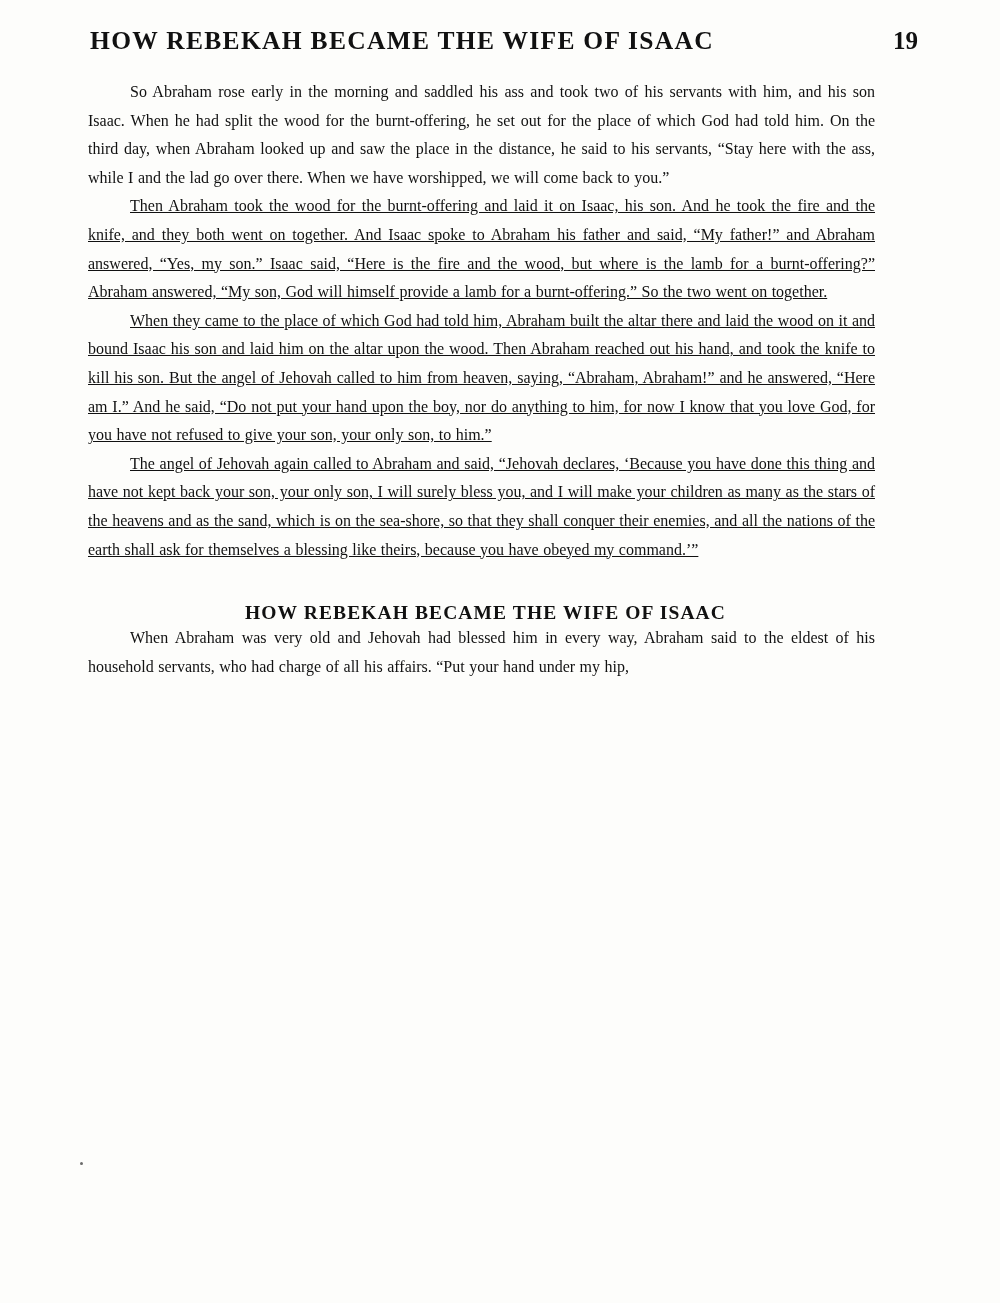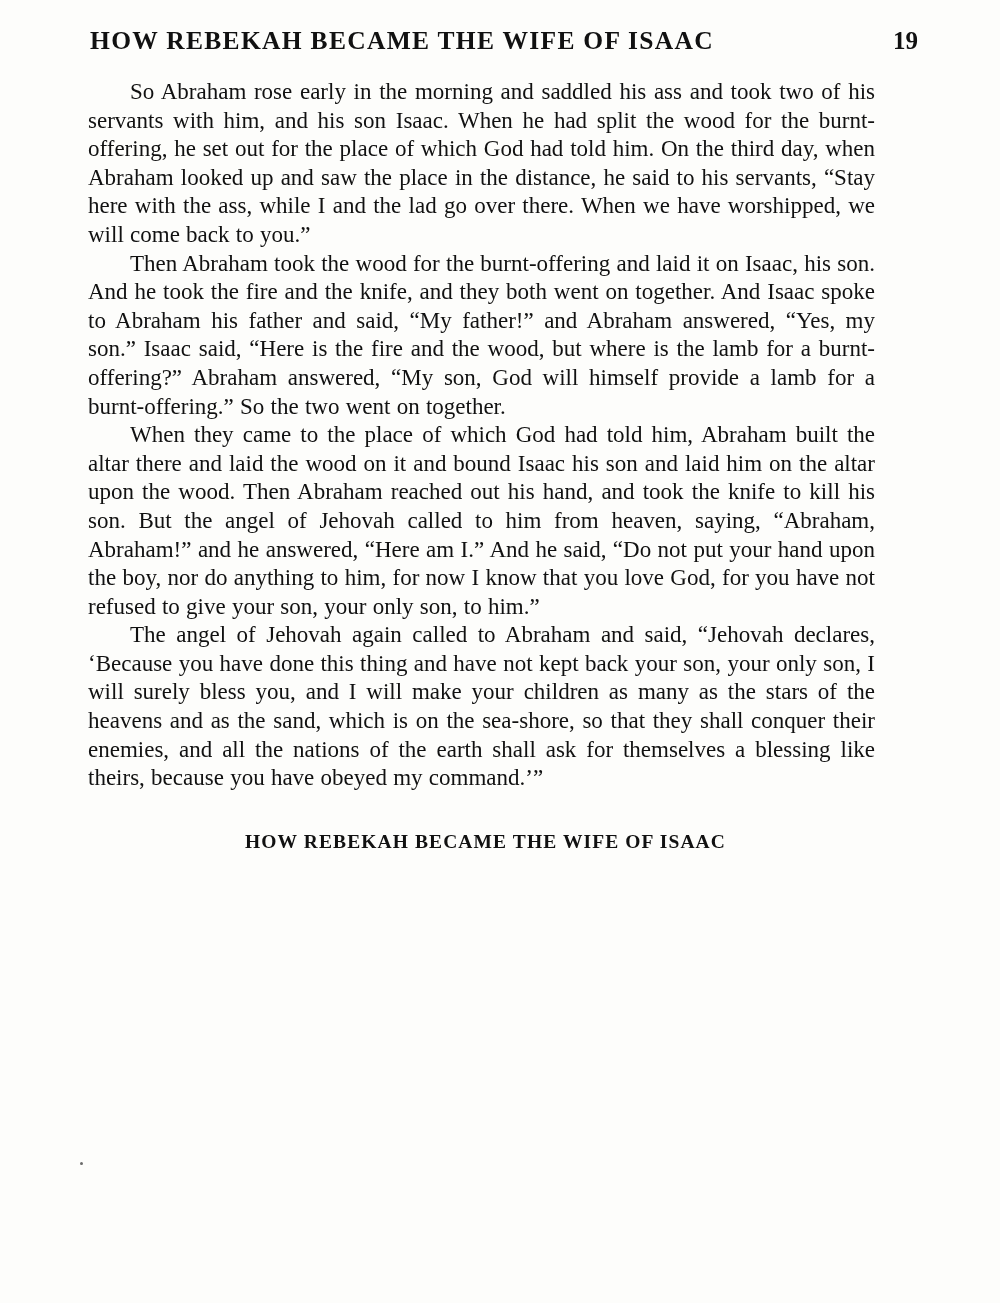--- a/index.html
+++ b/index.html
@@ -49,28 +49,29 @@
     position: absolute;
     top: 78px;
     left: 88px;
     width: 795px;
   }
   p.para {
     margin: 0 8px 0 0;
     text-indent: 42px;
     text-align: justify;
     text-justify: inter-word;
-    font-size: 23px;
+    font-size: 16px;
     line-height: 28.6px;
     font-family: "Liberation Serif", serif;
     color: #111;
     word-spacing: 0.5px;
   }
   p.para + p.para {
     margin-top: 0px;
+    text-decoration: underline;
   }
   .section-title {
     margin: 38px 0 0 0;
     text-align: center;
     font-family: "Liberation Serif", serif;
     font-weight: bold;
     font-size: 19.5px;
     letter-spacing: 1.1px;
     color: #111;
   }
@@ -97,17 +98,18 @@
   </div>
 
   <div class="body-col">
     <p class="para">So Abraham rose early in the morning and saddled his ass and took two of his servants with him, and his son Isaac.  When he had split the wood for the burnt-offering, he set out for the place of which God had told him.  On the third day, when Abraham looked up and saw the place in the distance, he said to his servants, “Stay here with the ass, while I and the lad go over there.  When we have worshipped, we will come back to you.”</p>
     <p class="para">Then Abraham took the wood for the burnt-offering and laid it on Isaac, his son.  And he took the fire and the knife, and they both went on together.  And Isaac spoke to Abraham his father and said, “My father!” and Abraham answered, “Yes, my son.” Isaac said, “Here is the fire and the wood, but where is the lamb for a burnt-offering?”  Abraham answered, “My son, God will himself provide a lamb for a burnt-offering.”  So the two went on together.</p>
     <p class="para">When they came to the place of which God had told him, Abraham built the altar there and laid the wood on it and bound Isaac his son and laid him on the altar upon the wood.  Then Abraham reached out his hand, and took the knife to kill his son.  But the angel of Jehovah called to him from heaven, saying, “Abraham, Abraham!” and he answered, “Here am I.”  And he said, “Do not put your hand upon the boy, nor do anything to him, for now I know that you love God, for you have not refused to give your son, your only son, to him.”</p>
     <p class="para">The angel of Jehovah again called to Abraham and said, “Jehovah declares, ‘Because you have done this thing and have not kept back your son, your only son, I will surely bless you, and I will make your children as many as the stars of the heavens and as the sand, which is on the sea-shore, so that they shall conquer their enemies, and all the nations of the earth shall ask for themselves a blessing like theirs, because you have obeyed my command.’”</p>
 
     <h2 class="section-title">HOW REBEKAH BECAME THE WIFE OF ISAAC</h2>
 
+    <p class="para after-title">When Abraham was very old and Jehovah had blessed him in every way, Abraham said to the eldest of his household servants, who had charge of all his affairs. “Put your hand under my hip,</p>
   </div>
 
   <span class="speck" style="left:80px; top:1162px;"></span>
 
 </div>
 
 </body></html>

